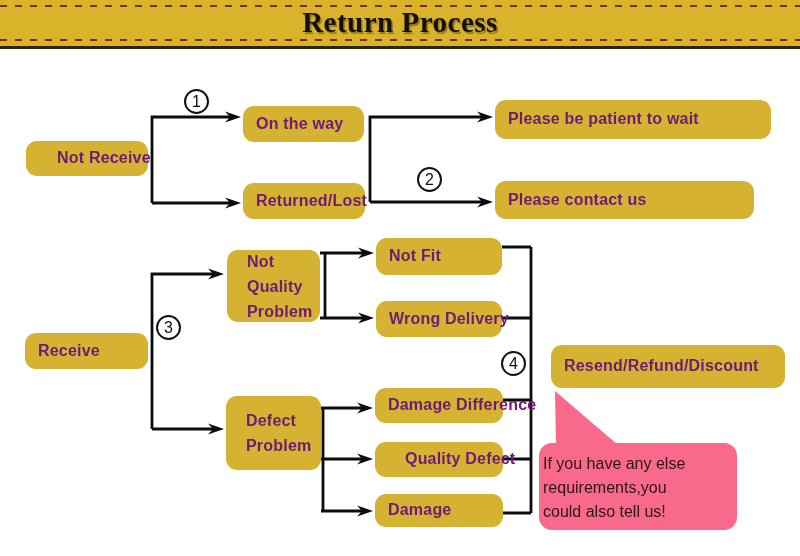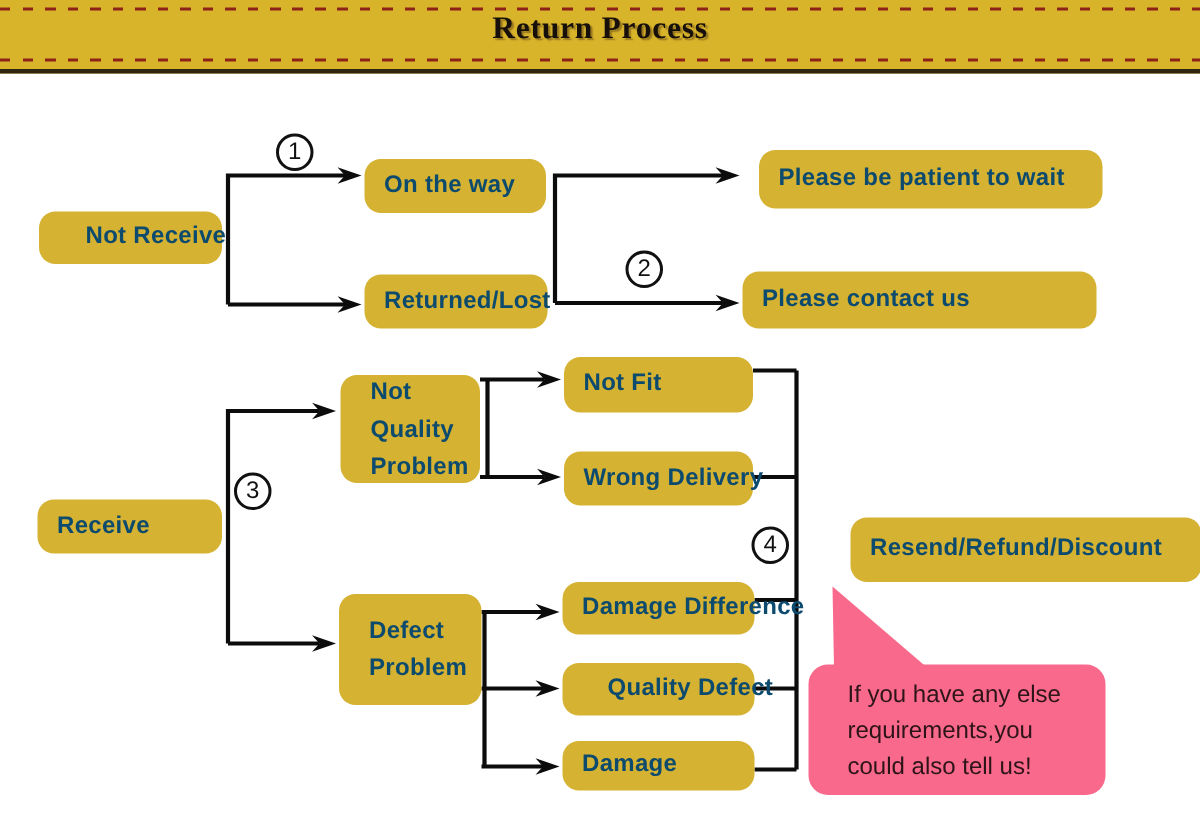--- a/index.html
+++ b/index.html
@@ -5,51 +5,51 @@
   html,body{margin:0;padding:0;background:#ffffff;}
   #stage{position:relative;width:800px;height:556px;overflow:hidden;background:#fff;
          font-family:"Liberation Sans",sans-serif;}
   
   #header{position:absolute;left:0;top:0;width:800px;height:46px;background:#d8b42b;
           border-bottom:3px solid #2f250f;}
   .dash{position:absolute;left:0;width:800px;height:2px;
         background:repeating-linear-gradient(90deg,#8d2318 0 7px,rgba(0,0,0,0) 7px 15px);}
   #dash-top{top:5px;} #dash-bottom{top:39px;}
   #title{position:absolute;top:6px;left:0;width:100%;text-align:center;
-         font-family:"Liberation Serif",serif;font-weight:bold;font-size:21px;
+         font-family:"Liberation Serif",serif;font-weight:bold;font-size:29px;
          color:#17100a;letter-spacing:.5px;text-shadow:1.5px 1.8px 1px rgba(95,65,20,.55);}
   
-  .box{position:absolute;background:#d5b232;color:#0c4a6e;border-radius:11px;
+  .box{position:absolute;background:#d5b232;color:#701a75;border-radius:11px;
        font-size:16px;font-weight:bold;letter-spacing:.2px;line-height:1.15;
        display:flex;align-items:center;padding:0 4px 0 13px;box-sizing:border-box;
        white-space:nowrap;}
   .box.wrap{white-space:normal;line-height:25px;padding-left:20px;}
   #b-not-receive{left:26px;top:141px;width:122px;height:35px;padding-left:31px;}
   #b-on-the-way{left:243px;top:106px;width:121px;height:36px;}
   #b-returned-lost{left:243px;top:183px;width:122px;height:36px;}
-  #b-be-patient{left:506px;top:100px;width:229px;height:39px;}
-  #b-contact-us{left:495px;top:181px;width:236px;height:38px;}
+  #b-be-patient{left:495px;top:100px;width:276px;height:39px;}
+  #b-contact-us{left:495px;top:181px;width:259px;height:38px;}
   #b-receive{left:25px;top:320px;width:123px;height:36px;margin-top:13px;}
   #b-nqp{left:227px;top:250px;width:93px;height:72px;}
   #b-qp{left:226px;top:396px;width:95px;height:74px;}
   #b-not-fit{left:376px;top:238px;width:126px;height:37px;}
   #b-wrong-delivery{left:376px;top:301px;width:126px;height:36px;}
   #b-color-difference{left:375px;top:388px;width:128px;height:35px;}
   #b-quality-defect{left:375px;top:442px;width:128px;height:35px;padding-left:30px;}
   #b-damage{left:375px;top:494px;width:128px;height:33px;}
-  #b-resolution{left:551px;top:345px;width:234px;height:43px;margin-left:16px;}
+  #b-resolution{left:551px;top:345px;width:234px;height:43px;}
   
   .circle{position:absolute;width:25px;height:25px;border:2px solid #111;border-radius:50%;
           background:#fff;display:flex;align-items:center;justify-content:center;
           font-size:16px;color:#111;box-sizing:border-box;}
   #c1{left:184px;top:89px;} #c2{left:417px;top:167px;}
   #c3{left:156px;top:315px;} #c4{left:501px;top:351px;}
   
   #bubble{position:absolute;left:539px;top:443px;width:198px;height:87px;background:#f8698b;
-          border-radius:13px;padding:9px 0 0 26px;box-sizing:border-box;}
+          border-radius:13px;padding:9px 0 0 4px;box-sizing:border-box;}
   .bubble-line{font-size:16px;line-height:24px;color:#2d1418;}
   
   #wires{position:absolute;left:0;top:0;}
 </style>
 </head>
 <body>
 
 <div id="stage">
 
   <div id="header">

